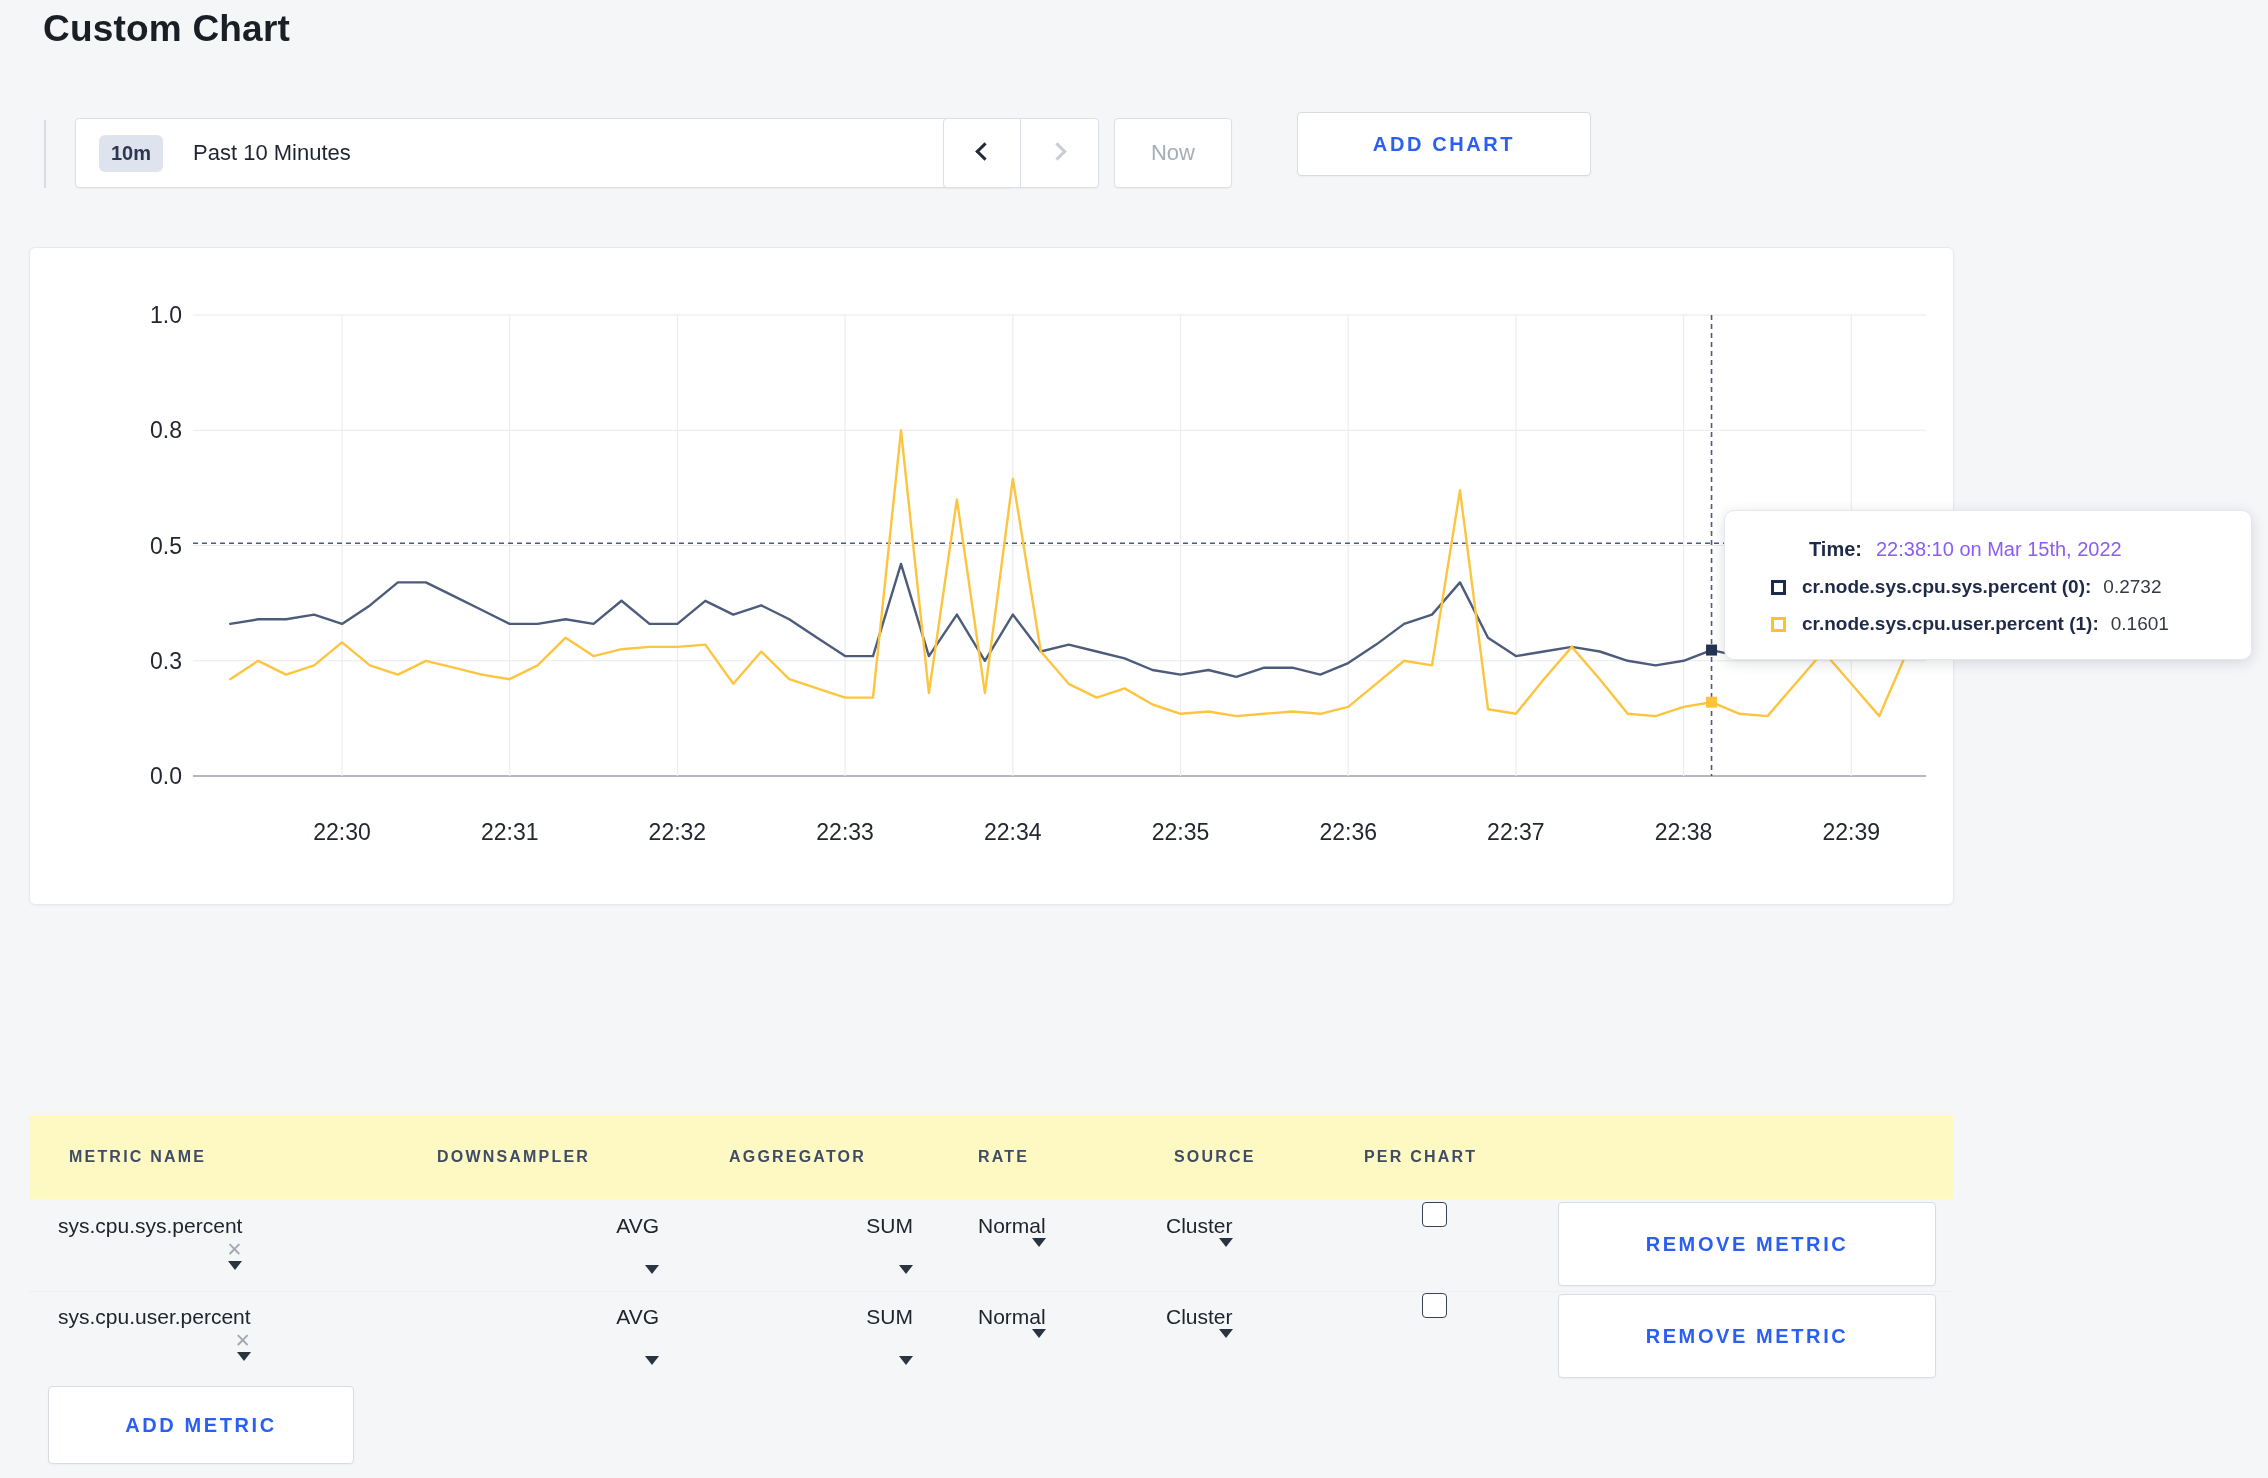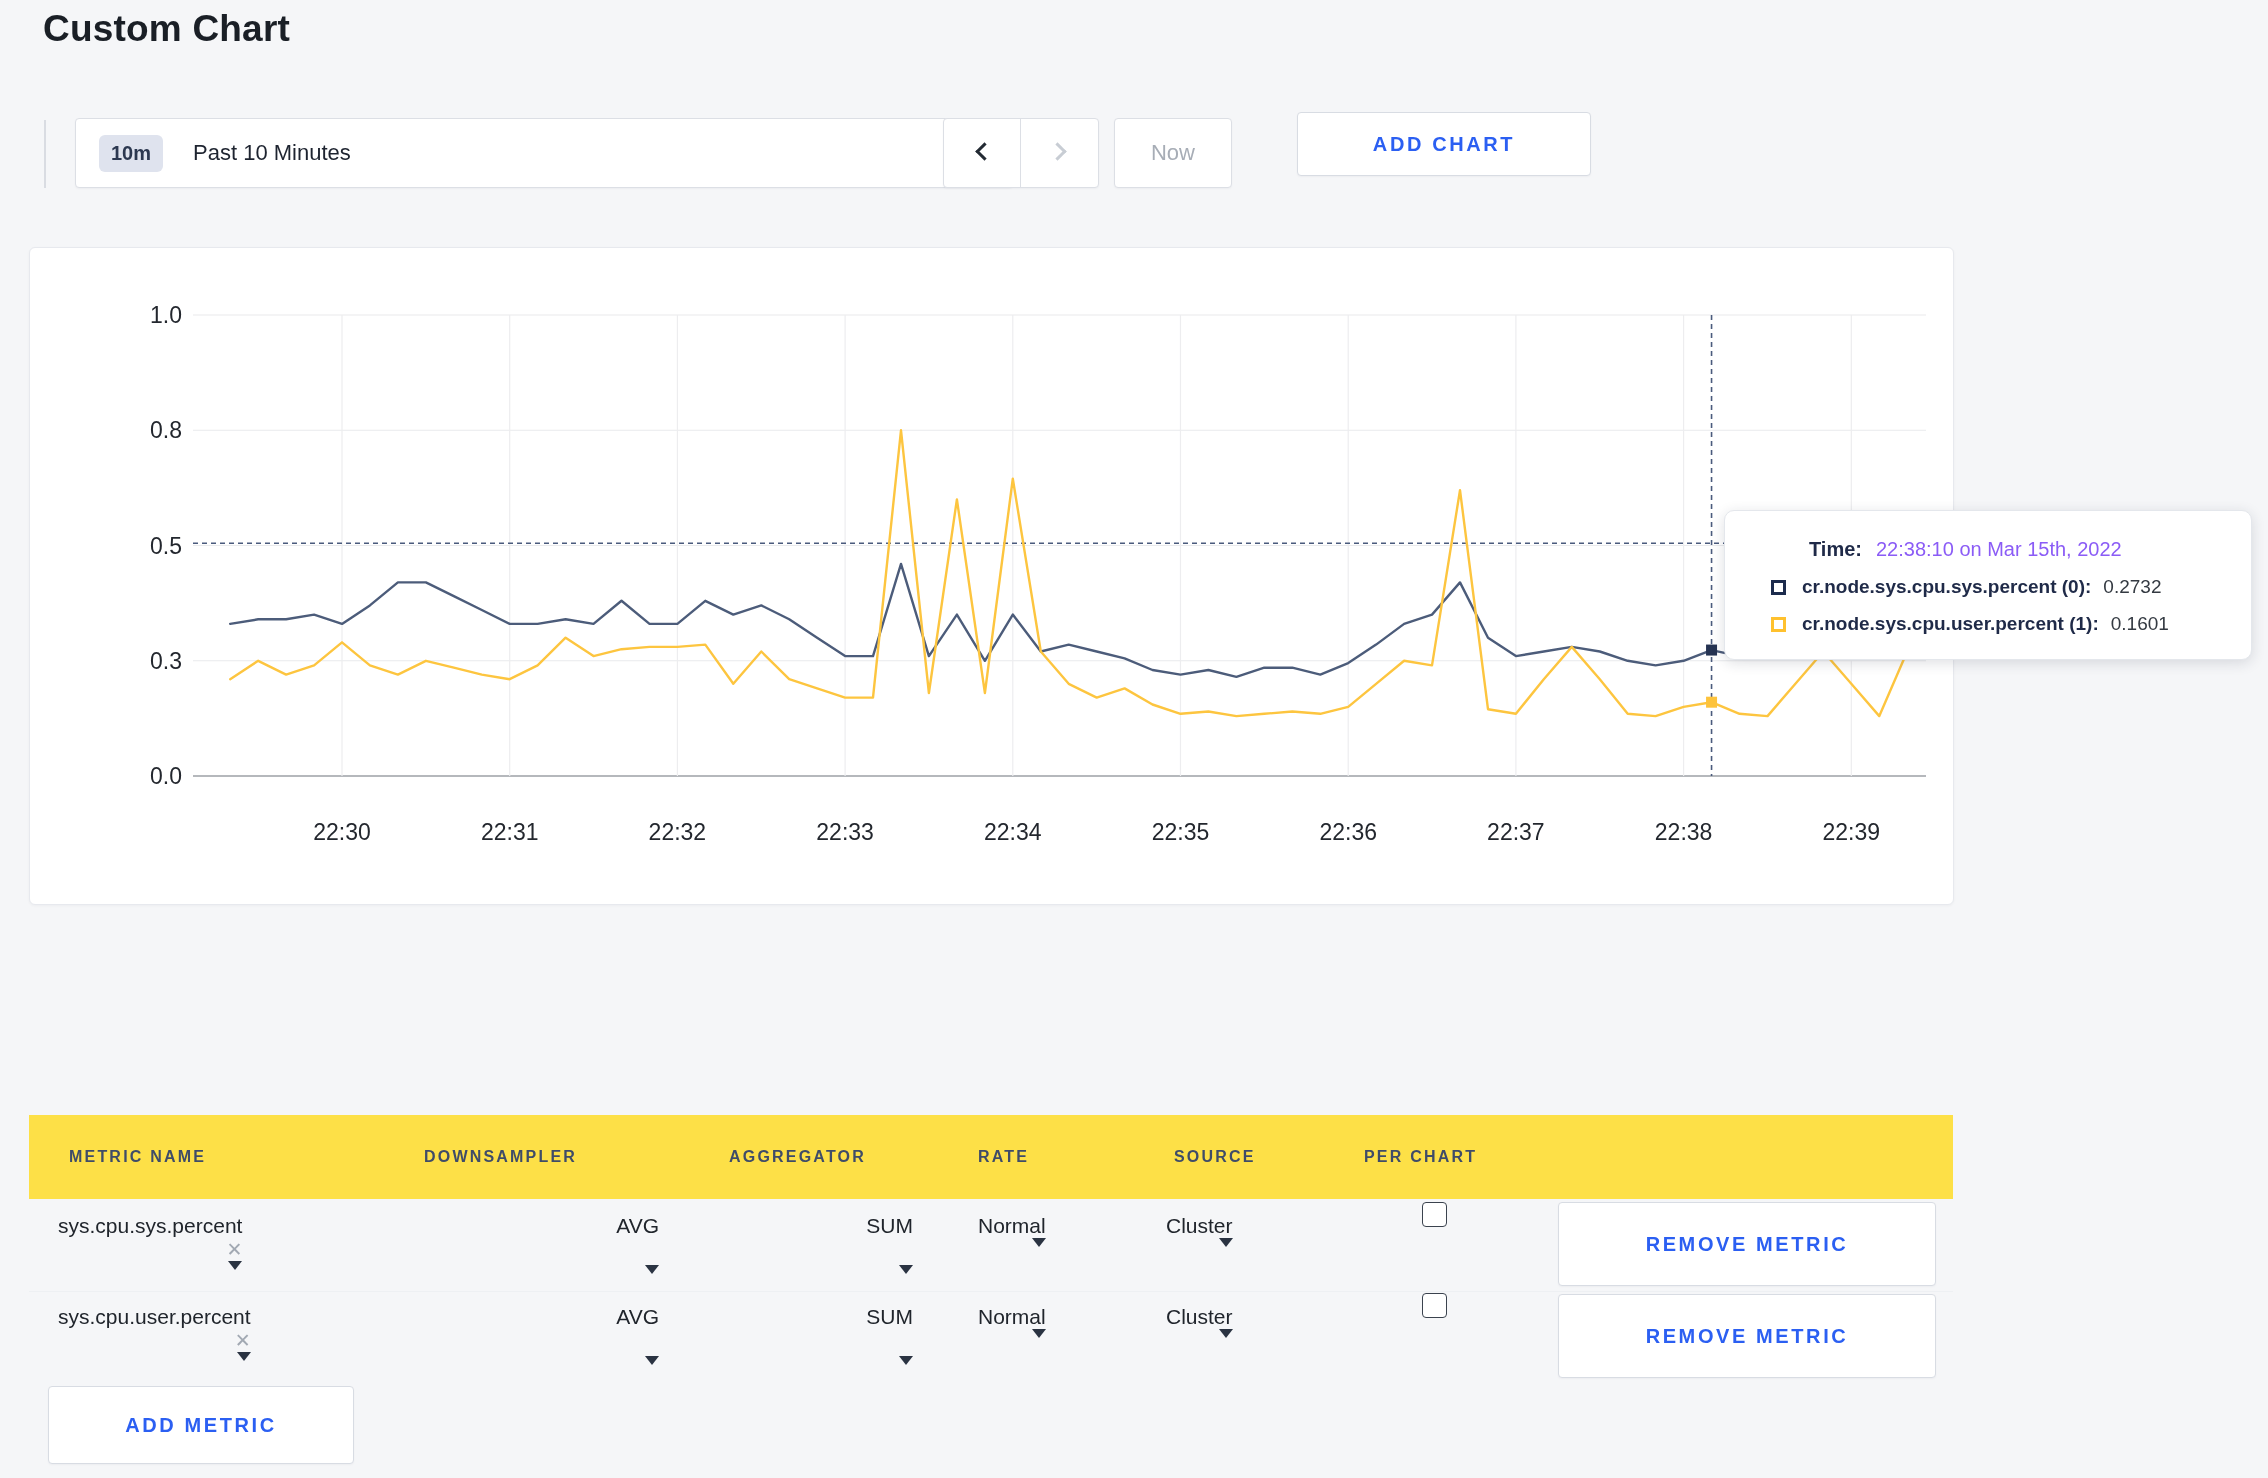--- a/index.html
+++ b/index.html
@@ -37,21 +37,21 @@
   .tt-time-label { font-size:20px; font-weight:700; color:#1f2a48; margin-left:38px; }
   .tt-time-value { font-size:20px; color:#8b5cf6; margin-left:14px; }
   .tt-sq { width:15px; height:15px; border:3px solid #1c2b4d; margin-right:16px; flex:none; }
   .tt-label { font-size:19px; font-weight:700; color:#1f2a48; }
   .tt-value { font-size:19px; color:#343a42; margin-left:12px; }
 
   .units-btn { padding:0 26px; justify-content:space-between; }
   .units-label { font-size:20px; font-weight:700; color:#1e242c; }
   .chev-sm { width:9px; height:9px; border-color:#434a55; }
 
-  .tbl-header { background:#fde047;text-decoration:underline; }
+  .tbl-header { background:#fef9c3;text-decoration:underline; }
   .th { position:absolute; top:50%; transform:translateY(-50%); font-size:16px; font-weight:700; letter-spacing:2.2px; color:#3f4c68; white-space:nowrap; }
 
   .row-cell { position:absolute; display:flex; align-items:flex-end; height:60px; cursor:pointer;flex-direction:column; }
   .cell-text { font-size:21px; color:#20252c; white-space:nowrap; }
   .x-icon { font-size:19px; color:#a2a9b3; margin-left:17px; cursor:pointer; }
   .caret { width:0; height:0; border-left:7px solid transparent; border-right:7px solid transparent; border-top:9px solid #2a3342; margin-left:19px; }
   .checkbox { width:25px; height:25px; background:#fff; border:1.5px solid #3a424e; border-radius:4px; cursor:pointer; }
   .row-sep { background:#eef0f3; height:1px; }
 </style>
 </head>
@@ -137,21 +137,21 @@
     <div class="tt-row">
       <span class="tt-sq" style="border-color: rgb(255, 193, 46);"></span>
       <span class="tt-label">cr.node.sys.cpu.user.percent (1):</span>
       <span class="tt-value">0.1601</span>
     </div>
   </div>
 
 
   <div class="abs tbl-header" style="left:29px; top:1115px; width:1924px; height:84px;">
     <span class="th" style="left:40px;">METRIC NAME</span>
-    <span class="th" style="left:395px;">DOWNSAMPLER</span>
+    <span class="th" style="left:408px;">DOWNSAMPLER</span>
     <span class="th" style="left:700px;">AGGREGATOR</span>
     <span class="th" style="left:949px;">RATE</span>
     <span class="th" style="left:1145px;">SOURCE</span>
     <span class="th" style="left:1335px;">PER CHART</span>
   </div>
 
   <div class="abs" style="left:29px; top:1214px; width:1924px; height:60px;">
     <div class="row-cell" style="left:29px;">
       <span class="cell-text">sys.cpu.sys.percent</span>
       <span class="x-icon">✕</span>

